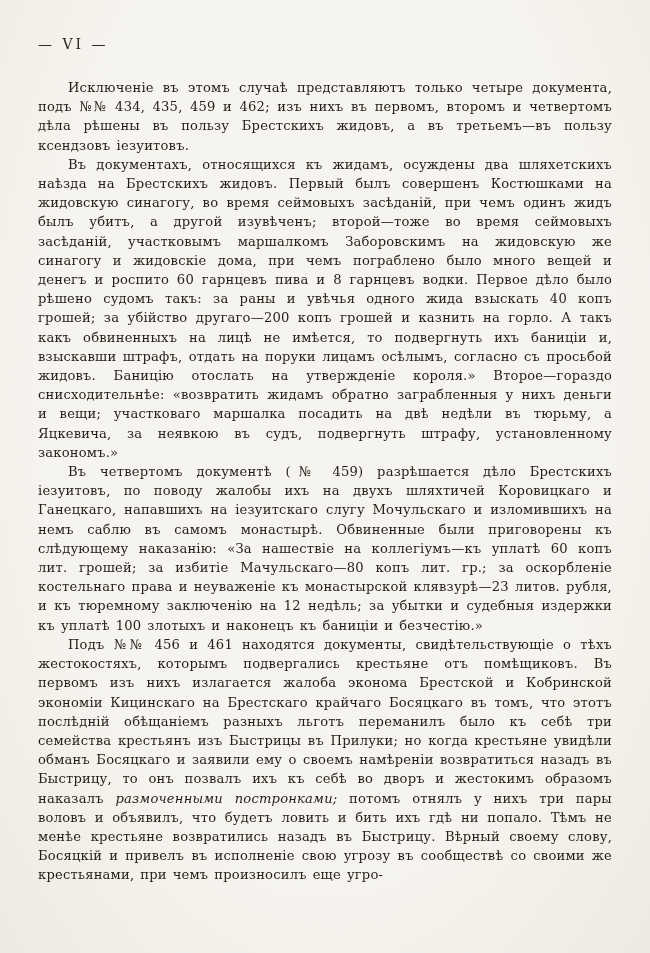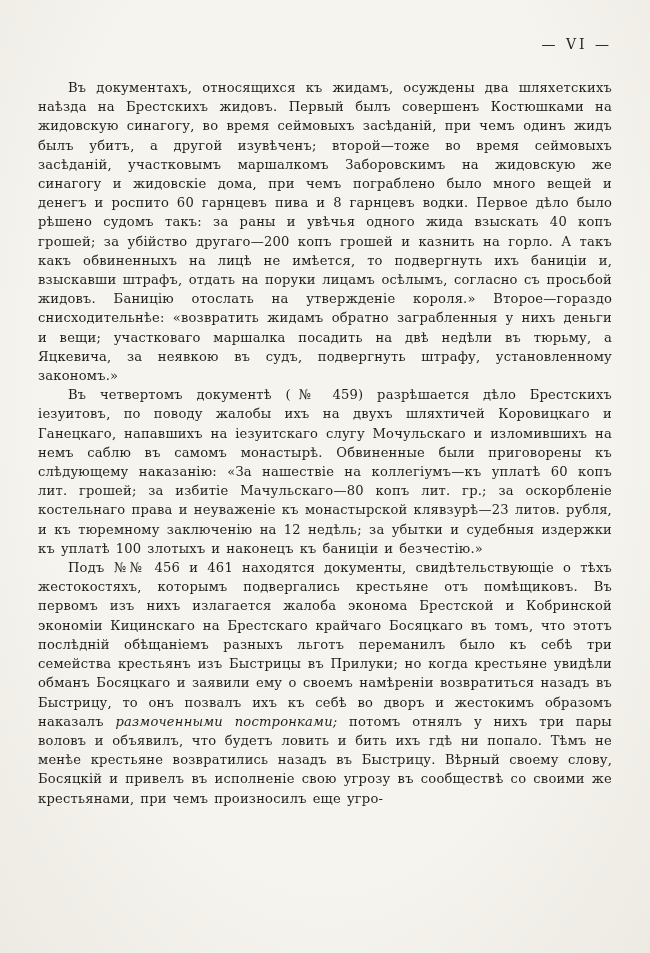--- a/index.html
+++ b/index.html
@@ -14,21 +14,21 @@
     margin: 0 auto;
     background: #f4f2ec;
     background-image: radial-gradient(ellipse at 50% 40%, #f6f4ee 60%, #eceae3 100%);
     box-sizing: border-box;
     padding: 36px 38px 18px 38px;
     overflow: hidden;
     font-family: "DejaVu Serif", "Liberation Serif", serif;
     color: #221e19;
   }
   .page-number {
-    text-align: right;
+    text-align: left;
     font-size: 14px;
     letter-spacing: 3px;
     color: #2a2620;
     margin: 0 0 26px 0;
   }
   .body-text p {
     margin: 0;
     text-align: justify;
     text-indent: 30px;
     font-size: 13.1px;
@@ -44,20 +44,21 @@
 </head>
 <body>
 
 <div class="scan-page">
 
   <div class="page-number">— VI —</div>
 
   <div class="body-text">
 
 
+    <p>Исключеніе въ этомъ случаѣ представляютъ только четыре документа, подъ №№ 434, 435, 459 и 462; изъ нихъ въ первомъ, второмъ и четвертомъ дѣла рѣшены въ пользу Брестскихъ жидовъ, а въ третьемъ—въ пользу ксендзовъ іезуитовъ.</p>
 
     <p>Въ документахъ, относящихся къ жидамъ, осуждены два шляхетскихъ наѣзда на Брестскихъ жидовъ. Первый былъ совершенъ Костюшками на жидовскую синагогу, во время сеймовыхъ засѣданій, при чемъ одинъ жидъ былъ убитъ, а другой изувѣченъ; второй—тоже во время сеймовыхъ засѣданій, участковымъ маршалкомъ Заборовскимъ на жидовскую же синагогу и жидовскіе дома, при чемъ пограблено было много вещей и денегъ и роспито 60 гарнцевъ пива и 8 гарнцевъ водки. Первое дѣло было рѣшено судомъ такъ: за раны и увѣчья одного жида взыскать 40 копъ грошей; за убійство другаго—200 копъ грошей и казнить на горло. А такъ какъ обвиненныхъ на лицѣ не имѣется, то подвергнуть ихъ баниціи и, взыскавши штрафъ, отдать на поруки лицамъ осѣлымъ, согласно съ просьбой жидовъ. Баницію отослать на утвержденіе короля.» Второе—гораздо снисходительнѣе: «возвратить жидамъ обратно заграбленныя у нихъ деньги и вещи; участковаго маршалка посадить на двѣ недѣли въ тюрьму, а Яцкевича, за неявкою въ судъ, подвергнуть штрафу, установленному закономъ.»</p>
 
     <p>Въ четвертомъ документѣ (№ 459) разрѣшается дѣло Брестскихъ іезуитовъ, по поводу жалобы ихъ на двухъ шляхтичей Коровицкаго и Ганецкаго, напавшихъ на іезуитскаго слугу Мочульскаго и изломившихъ на немъ саблю въ самомъ монастырѣ. Обвиненные были приговорены къ слѣдующему наказанію: «За нашествіе на коллегіумъ—къ уплатѣ 60 копъ лит. грошей; за избитіе Мачульскаго—80 копъ лит. гр.; за оскорбленіе костельнаго права и неуваженіе къ монастырской клявзурѣ—23 литов. рубля, и къ тюремному заключенію на 12 недѣль; за убытки и судебныя издержки къ уплатѣ 100 злотыхъ и наконецъ къ баниціи и безчестію.»</p>
 
 
     <p><span>Подъ №№ 456 и 461 находятся документы, свидѣтельствующіе о тѣхъ жестокостяхъ, которымъ подвергались крестьяне отъ помѣщиковъ. Въ первомъ изъ нихъ излагается жалоба эконома Брестской и Кобринской экономіи Кицинскаго на Брестскаго крайчаго Босяцкаго въ томъ, что этотъ послѣдній обѣщаніемъ разныхъ льготъ переманилъ было къ себѣ три семейства крестьянъ изъ Быстрицы въ Прилуки; но когда крестьяне увидѣли обманъ Босяцкаго и заявили ему о своемъ намѣреніи возвратиться назадъ въ Быстрицу, то онъ позвалъ ихъ къ себѣ во дворъ и жестокимъ образомъ наказалъ </span><em class="ital">размоченными постронками;</em><span> потомъ отнялъ у нихъ три пары воловъ и объявилъ, что будетъ ловить и бить ихъ гдѣ ни попало. Тѣмъ не менѣе крестьяне возвратились назадъ въ Быстрицу. Вѣрный своему слову, Босяцкій и привелъ въ исполненіе свою угрозу въ сообществѣ со своими же крестьянами, при чемъ произносилъ еще угро-</span></p>
 
   </div>
 

